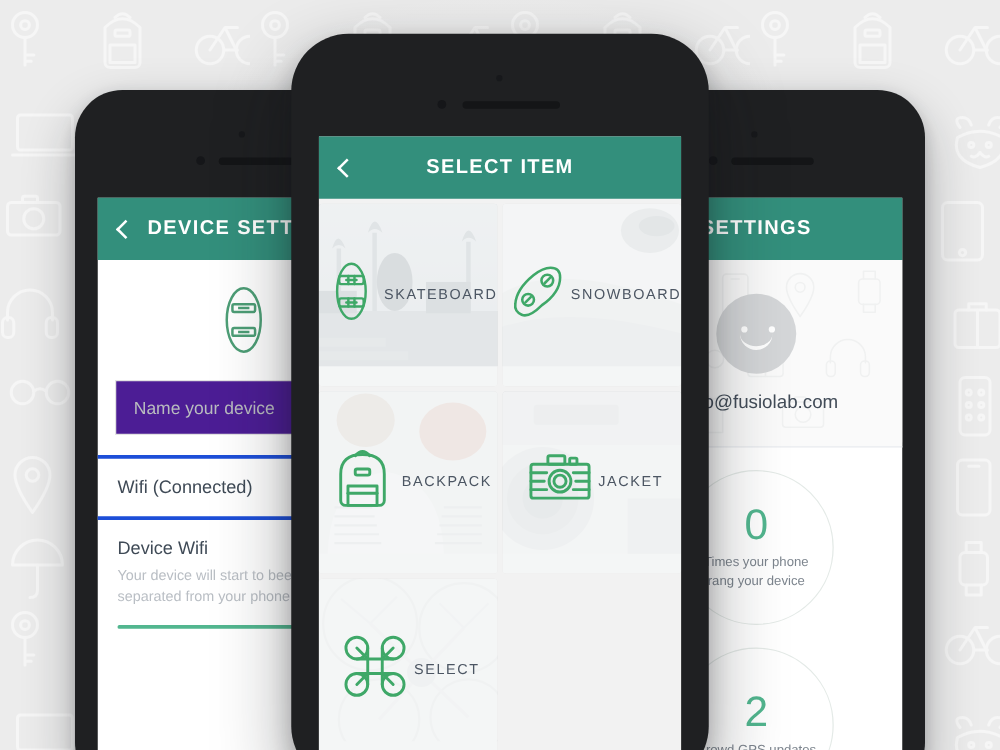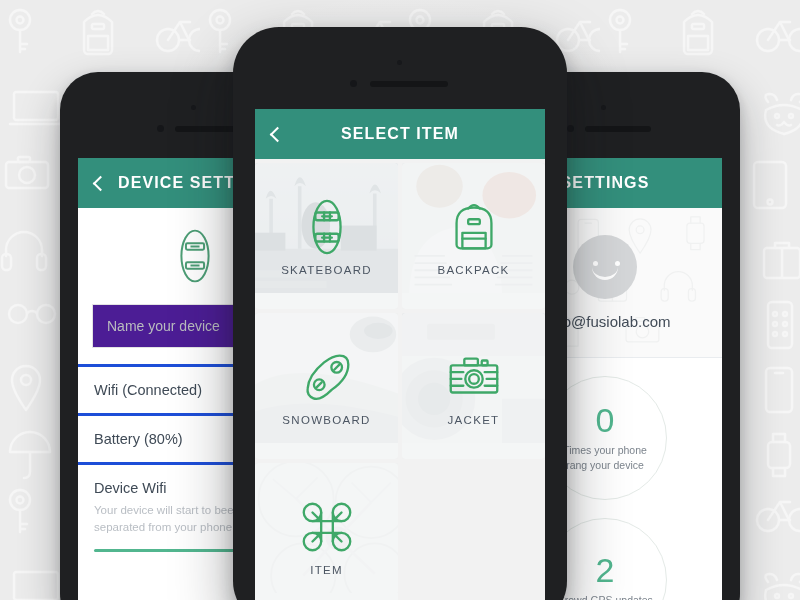--- a/index.html
+++ b/index.html
@@ -121,21 +121,21 @@
     gap: 4px;
     padding: 4px 0 0 0;
     background: #f2f2f2;
     overflow: hidden;
   }
   .item-tile {
     position: relative;
     overflow: hidden;
     background: #e9eaea;
     display: flex;
-    flex-direction: column;
+    flex-direction: row;
     align-items: center;
     justify-content: center;
     border-radius: 3px;
   }
   .tile-photo { position: absolute; inset: 0; }
   .tile-wash {
     position: absolute; inset: 0;
     background: rgba(247,248,248,0.78);
   }
   .tile-icon {
@@ -428,23 +428,20 @@
           </svg>
         </div>
 
         <div class="name-field-wrap">
           <div class="name-field">Name your device</div>
         </div>
 
         <div class="settings-list">
           <div class="settings-row">
             <div>Wifi (Connected)</div>
-          </div>
-          <div class="settings-row">
-            <div>Battery (80%)</div>
           </div>
           <div class="settings-row">
             <div>Device Wifi</div>
             <div class="sub">Your device will start to beep when separated from your phone</div>
             <div class="slider-track">
               <div class="slider-knob"></div>
             </div>
           </div>
         </div>
 
@@ -595,57 +592,57 @@
               <rect x="20" y="39" width="24" height="8" rx="2"></rect>
               <path d="M27 21 h10 M27 43 h10"></path>
               <path d="M29 17 v8 M35 17 v8 M29 39 v8 M35 39 v8"></path>
             </svg>
             <div class="tile-label">SKATEBOARD</div>
           </div>
 
 
           <div class="item-tile">
             <svg class="tile-photo" viewBox="0 0 160 146" preserveAspectRatio="none">
+              <rect width="160" height="146" fill="#e7e9ea"></rect>
+              <path d="M0 80 q50 -30 160 10 v56 H0Z" fill="#d7dadc"></path>
+              <path d="M0 110 q60 -20 160 6 v30 H0Z" fill="#c9cdd0"></path>
+              <ellipse cx="132" cy="24" rx="26" ry="20" fill="#b9bfc4"></ellipse>
+              <ellipse cx="138" cy="20" rx="16" ry="9" fill="#9aa3aa"></ellipse>
+            </svg>
+            <div class="tile-wash"></div>
+            <svg class="tile-icon" viewBox="0 0 64 64" fill="none" stroke="#3fa868" stroke-width="2.4" stroke-linecap="round" stroke-linejoin="round">
+              <path d="M45 10 q9 0 9 9 q0 14 -17 26 q-12 12 -19 9 q-7 -3 -6 -10 q1 -14 17 -27 q9 -7 16 -7 Z"></path>
+              <circle cx="42" cy="22" r="5.5"></circle>
+              <path d="M39.5 24.5 L44.5 19.5"></path>
+              <circle cx="24" cy="40" r="5.5"></circle>
+              <path d="M21.5 42.5 L26.5 37.5"></path>
+            </svg>
+            <div class="tile-label">SNOWBOARD</div>
+          </div>
+
+          <div class="item-tile">
+            <svg class="tile-photo" viewBox="0 0 160 146" preserveAspectRatio="none">
               <rect width="160" height="146" fill="#dfe2e4"></rect>
               <ellipse cx="42" cy="26" rx="26" ry="24" fill="#c9b9ab"></ellipse>
               <path d="M8 146 q2 -66 52 -74 q50 8 52 74Z" fill="#eceef0"></path>
               <g stroke="#c9ccd0" stroke-width="2" fill="none">
                 <path d="M14 104 h34 M14 112 h36 M14 120 h38 M14 128 h40 M14 136 h42"></path>
                 <path d="M112 104 h34 M110 112 h36 M108 120 h38 M106 128 h40 M104 136 h42"></path>
               </g>
               <ellipse cx="120" cy="36" rx="30" ry="26" fill="#d3aa9a"></ellipse>
             </svg>
             <div class="tile-wash"></div>
             <svg class="tile-icon" viewBox="0 0 64 64" fill="none" stroke="#3fa868" stroke-width="2.4" stroke-linecap="round" stroke-linejoin="round">
               <path d="M14 28 q0 -16 18 -16 q18 0 18 16 v22 a4 4 0 0 1 -4 4 H18 a4 4 0 0 1 -4 -4 Z"></path>
               <path d="M26 13 q6 -7 12 0"></path>
               <rect x="26" y="24" width="12" height="5" rx="1.5"></rect>
               <path d="M20 38 h24 v16 H20 Z"></path>
               <path d="M20 44 h24"></path>
             </svg>
             <div class="tile-label">BACKPACK</div>
-          </div>
-
-          <div class="item-tile">
-            <svg class="tile-photo" viewBox="0 0 160 146" preserveAspectRatio="none">
-              <rect width="160" height="146" fill="#e7e9ea"></rect>
-              <path d="M0 80 q50 -30 160 10 v56 H0Z" fill="#d7dadc"></path>
-              <path d="M0 110 q60 -20 160 6 v30 H0Z" fill="#c9cdd0"></path>
-              <ellipse cx="132" cy="24" rx="26" ry="20" fill="#b9bfc4"></ellipse>
-              <ellipse cx="138" cy="20" rx="16" ry="9" fill="#9aa3aa"></ellipse>
-            </svg>
-            <div class="tile-wash"></div>
-            <svg class="tile-icon" viewBox="0 0 64 64" fill="none" stroke="#3fa868" stroke-width="2.4" stroke-linecap="round" stroke-linejoin="round">
-              <path d="M45 10 q9 0 9 9 q0 14 -17 26 q-12 12 -19 9 q-7 -3 -6 -10 q1 -14 17 -27 q9 -7 16 -7 Z"></path>
-              <circle cx="42" cy="22" r="5.5"></circle>
-              <path d="M39.5 24.5 L44.5 19.5"></path>
-              <circle cx="24" cy="40" r="5.5"></circle>
-              <path d="M21.5 42.5 L26.5 37.5"></path>
-            </svg>
-            <div class="tile-label">SNOWBOARD</div>
           </div>
 
           <div class="item-tile">
             <svg class="tile-photo" viewBox="0 0 160 146" preserveAspectRatio="none">
               <rect width="160" height="146" fill="#e4e6e7"></rect>
               <rect x="0" y="0" width="160" height="48" fill="#d8dbdd"></rect>
               <rect x="28" y="12" width="76" height="18" rx="3" fill="#c6cacd"></rect>
               <circle cx="36" cy="96" r="46" fill="#cdd1d4"></circle>
               <circle cx="36" cy="96" r="32" fill="#bec3c7"></circle>
               <circle cx="36" cy="96" r="18" fill="#aeb4b9"></circle>
@@ -684,21 +681,21 @@
             <svg class="tile-icon" viewBox="0 0 64 64" fill="none" stroke="#3fa868" stroke-width="2.4" stroke-linecap="round" stroke-linejoin="round">
               <circle cx="17" cy="17" r="9"></circle>
               <circle cx="47" cy="17" r="9"></circle>
               <circle cx="17" cy="47" r="9"></circle>
               <circle cx="47" cy="47" r="9"></circle>
               <path d="M17 17 L26 26 M47 17 L38 26 M17 47 L26 38 M47 47 L38 38"></path>
               <path d="M26 26 h12 v12 h-12 Z"></path>
               <path d="M26 26 v-9 M38 26 v-9 M26 38 v9 M38 38 v9"></path>
               <path d="M26 26 h-9 M26 38 h-9 M38 26 h9 M38 38 h9"></path>
             </svg>
-            <div class="tile-label">ITEM</div>
+            <div class="tile-label">SELECT</div>
           </div>
 
         </div>
       </div>
     </div>
   </div>
 
 </div>
 
 </body></html>

